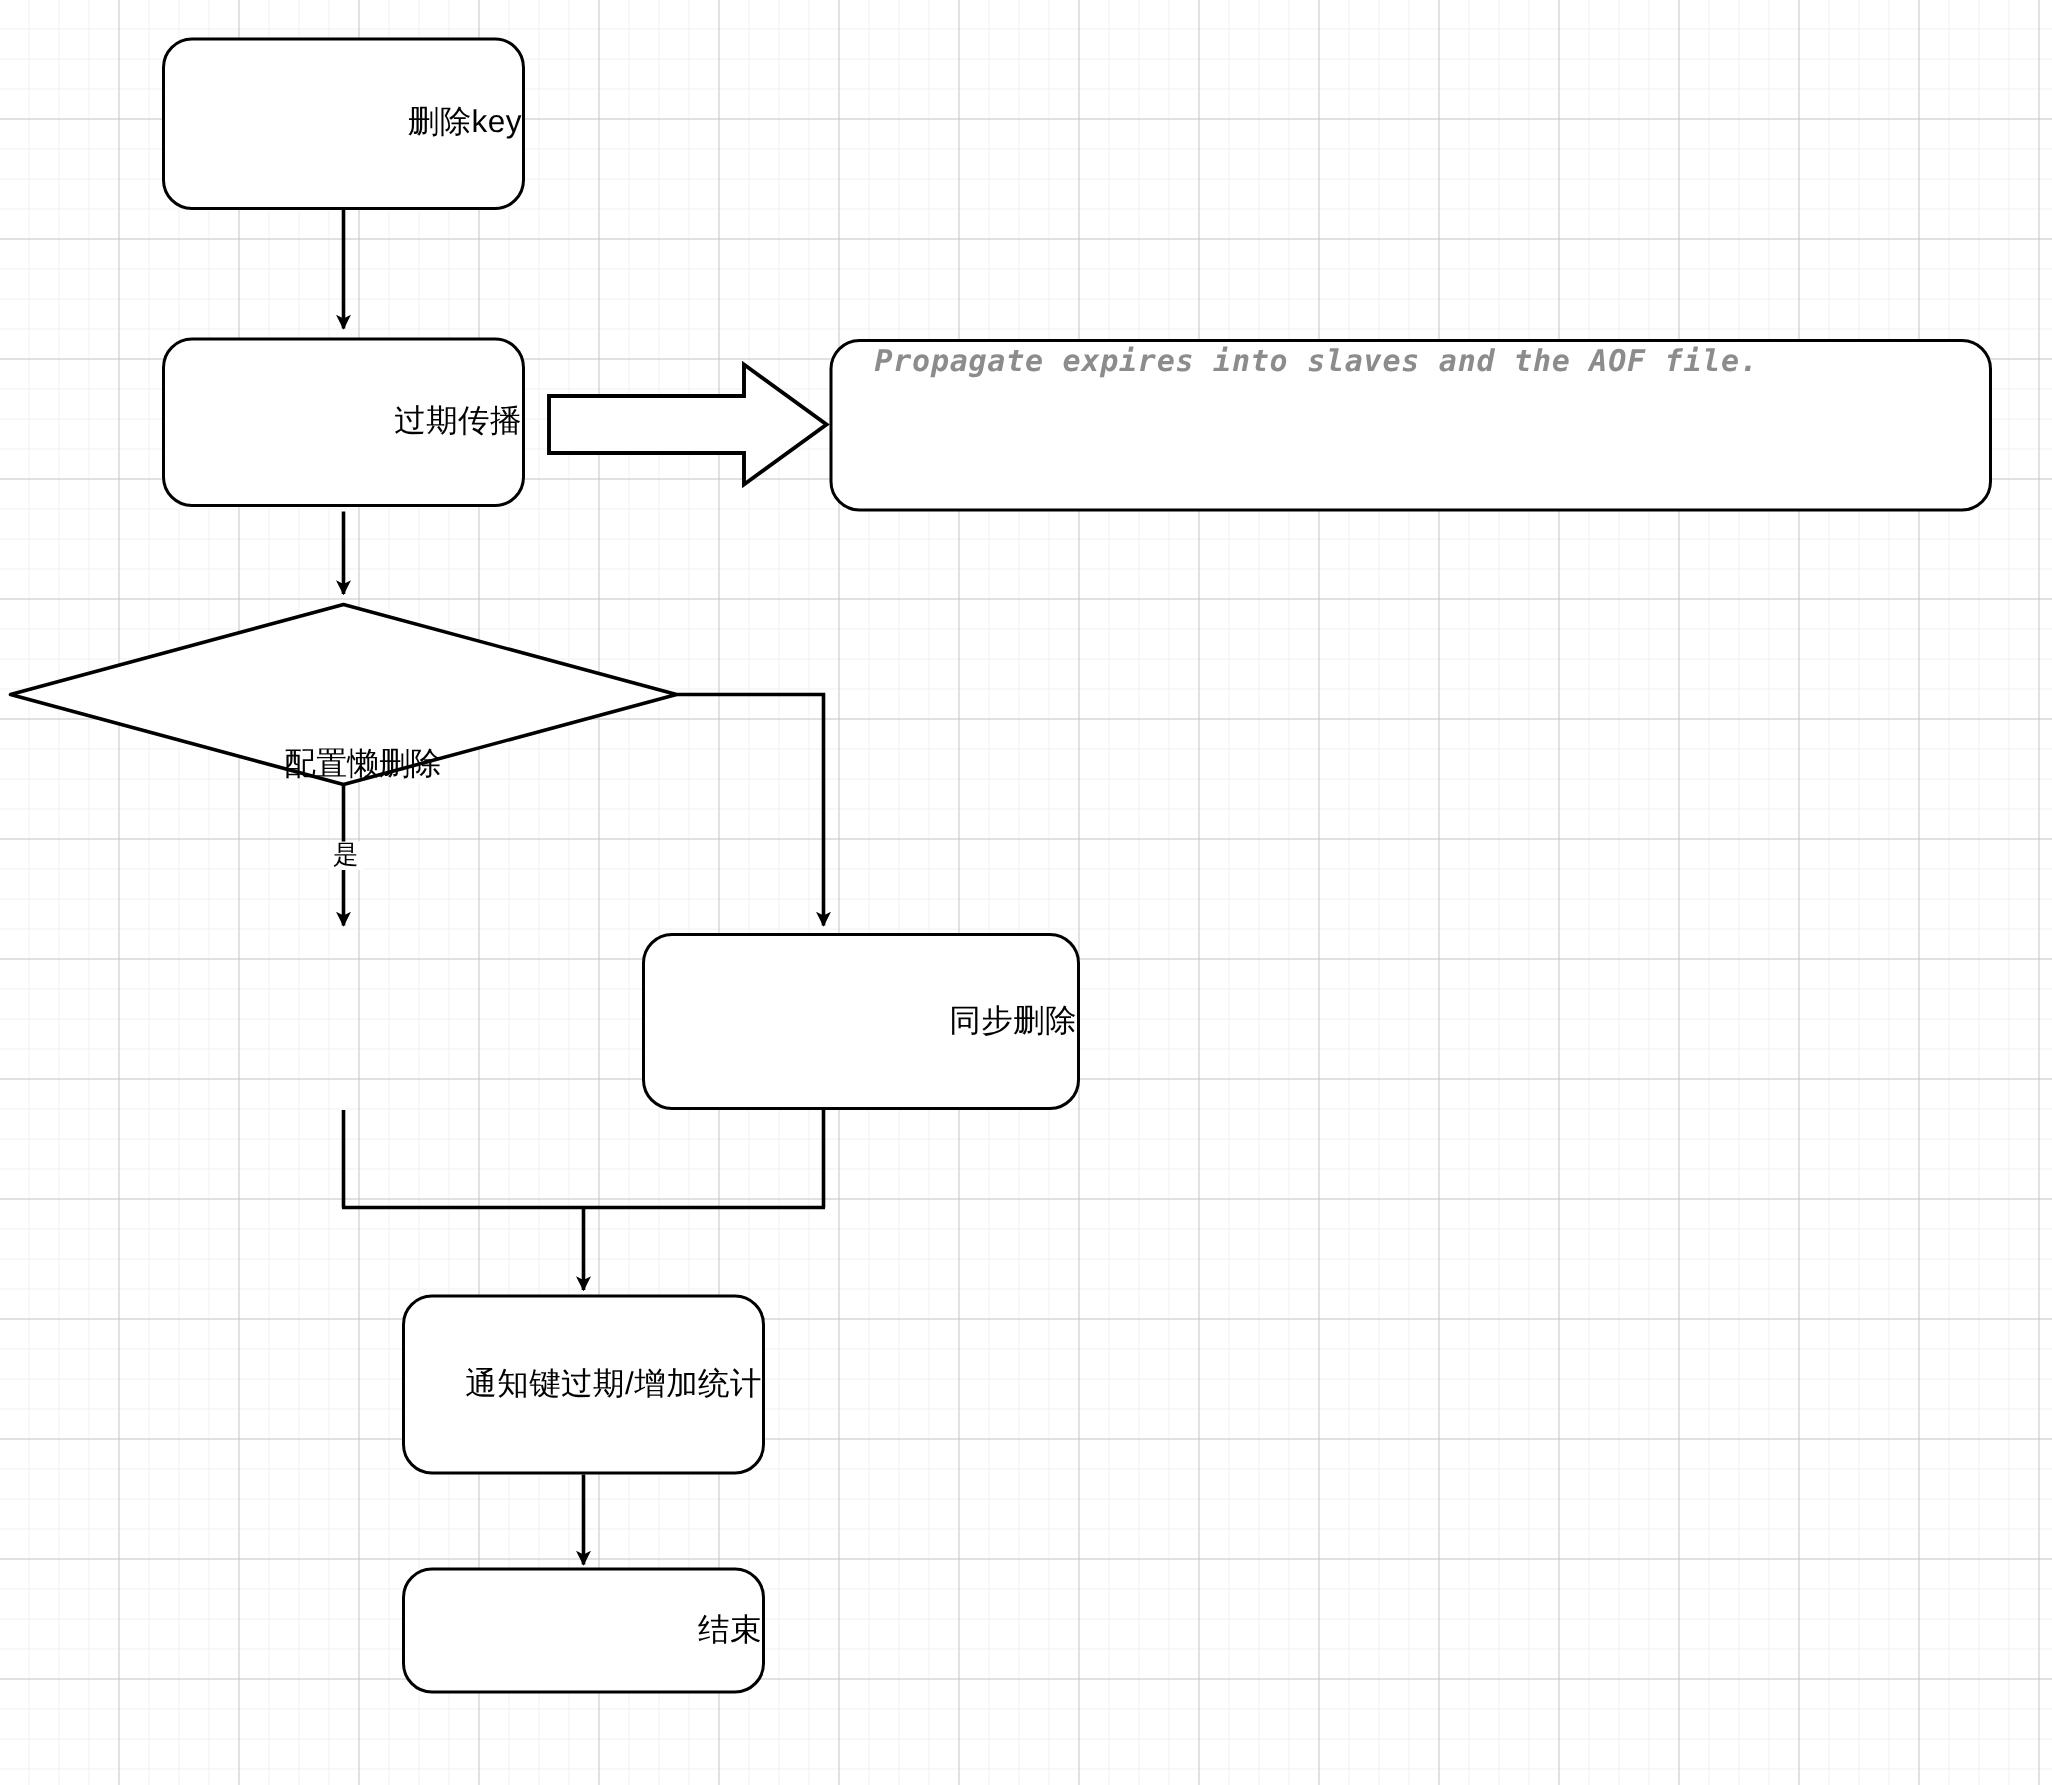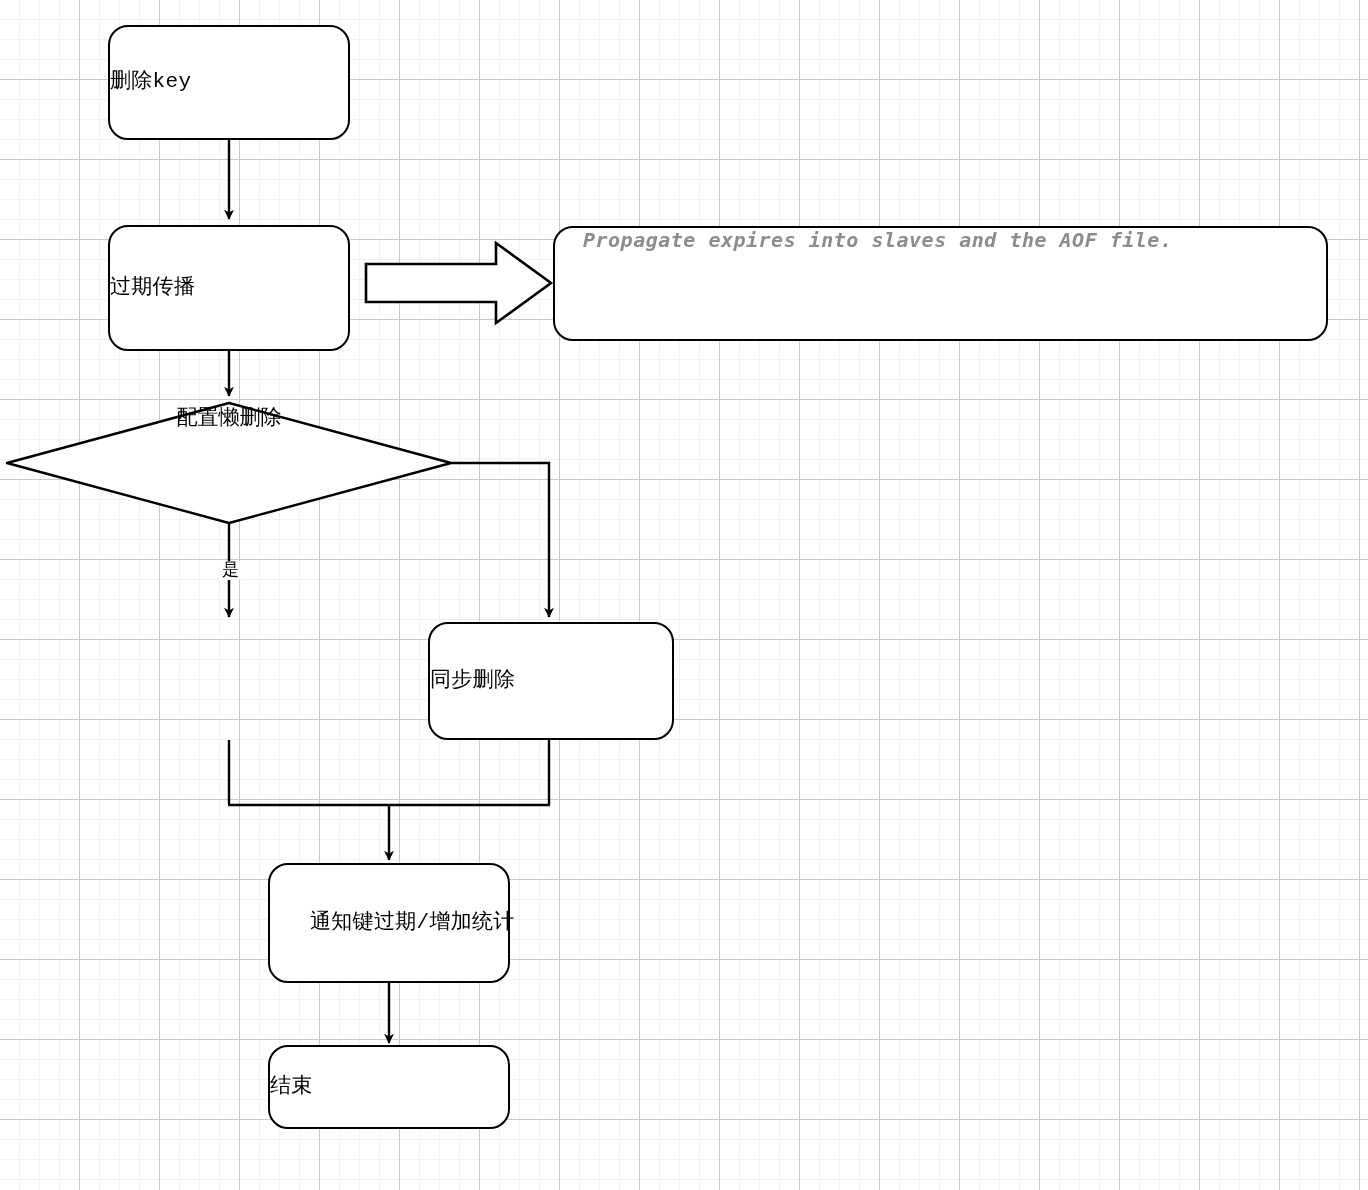--- a/index.html
+++ b/index.html
@@ -37,24 +37,23 @@
     height: 1190px;
     pointer-events: none;
   }
   .node {
     position: absolute;
     box-sizing: border-box;
     background: #ffffff;
     border: 2.2px solid #000000;
     display: flex;
     align-items: center;
-    justify-content: flex-start;
+    justify-content: flex-end;
     text-align: center;
     color: #000000;
-    font-family: Liberation Mono, monospace;
   }
   .node.rounded {
     border-radius: 20px;
   }
   .node .label {
     font-size: 21px;
     line-height: 1.25;
     letter-spacing: 0.3px;
     white-space: nowrap;
   }
@@ -145,38 +144,38 @@
 
     <g>
       <line x1="389" y1="983" x2="389" y2="1043" stroke="#000000" stroke-width="2.4" marker-end="url(#arrowhead)"></line>
     </g>
   </svg>
 
   <div class="node rounded" style="left:108px; top:25px; width:242px; height:115px;">
     <span class="label">删除key</span>
   </div>
 
-  <div class="node rounded" style="left:108px; top:225px; width:242px; height:126px;">
+  <div class="node rounded" style="left:108px; top:225px; width:242px; height:113px;">
     <span class="label">过期传播</span>
   </div>
 
   <div class="note" style="left:553px; top:226px; width:775px; height:115px;">
     <span class="note-text">Propagate expires into slaves and the AOF file.</span>
   </div>
 
-  <div class="diamond-wrap" style="left:7px; top:403px; width:444px; height:120px; display:flex; align-items:flex-start; justify-content:center;">
+  <div class="diamond-wrap" style="left:20px; top:403px; width:444px; height:120px; display:flex; align-items:flex-end; justify-content:center;">
     <span class="label" style="font-size:21px;">配置懒删除</span>
   </div>
 
   <div class="edge-label" style="left:219px; top:561px;">
     <span>是</span>
   </div>
 
 
-  <div class="node rounded" style="left:428px; top:622px; width:246px; height:118px;">
+  <div class="node rounded" style="left:428px; top:622px; width:292px; height:118px;">
     <span class="label">同步删除</span>
   </div>
 
   <div class="node rounded" style="left:268px; top:863px; width:242px; height:120px;padding-left:40px;">
     <span class="label">通知键过期/增加统计</span>
   </div>
 
   <div class="node rounded" style="left:268px; top:1045px; width:242px; height:84px;">
     <span class="label">结束</span>
   </div>

